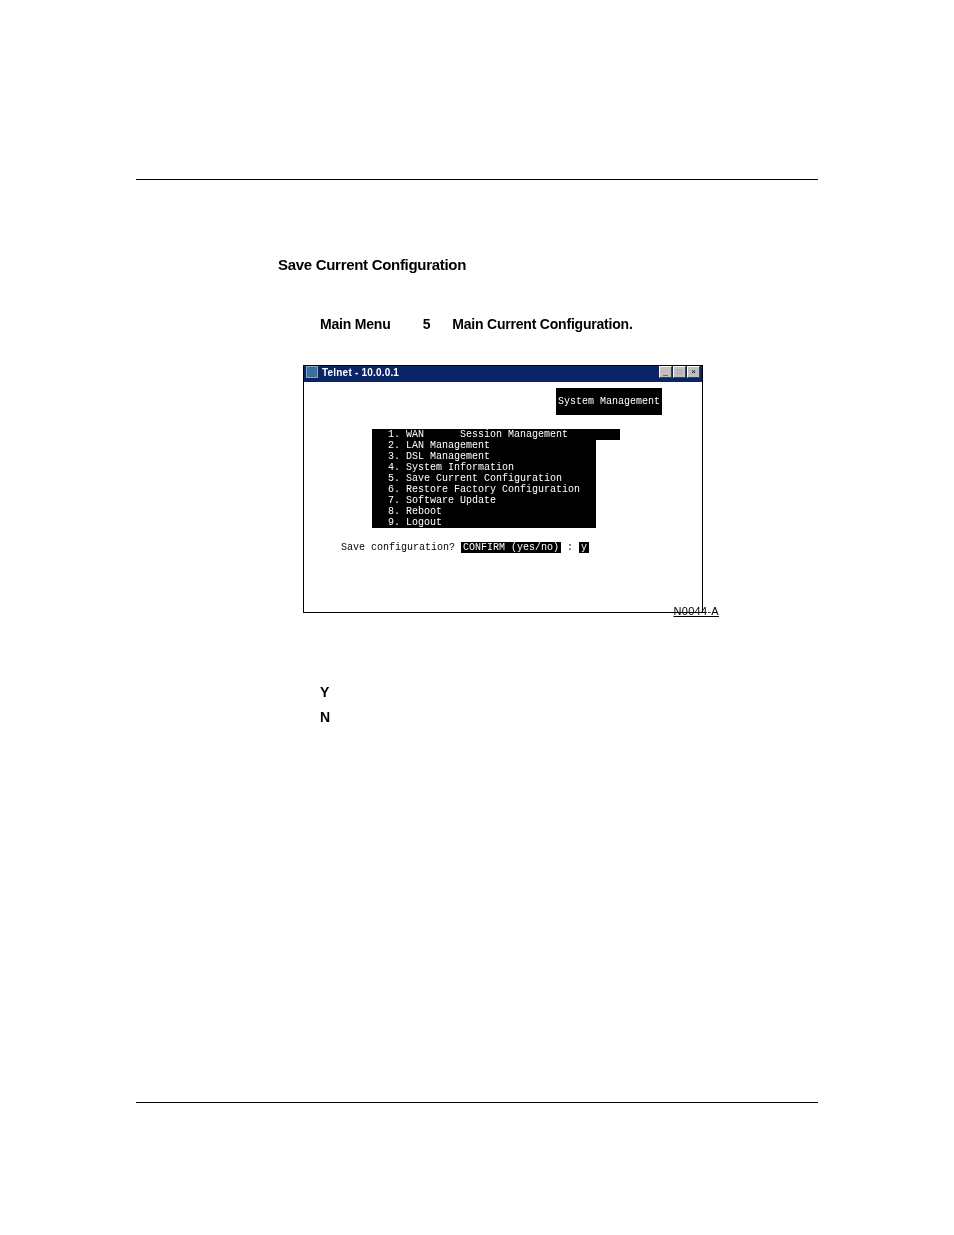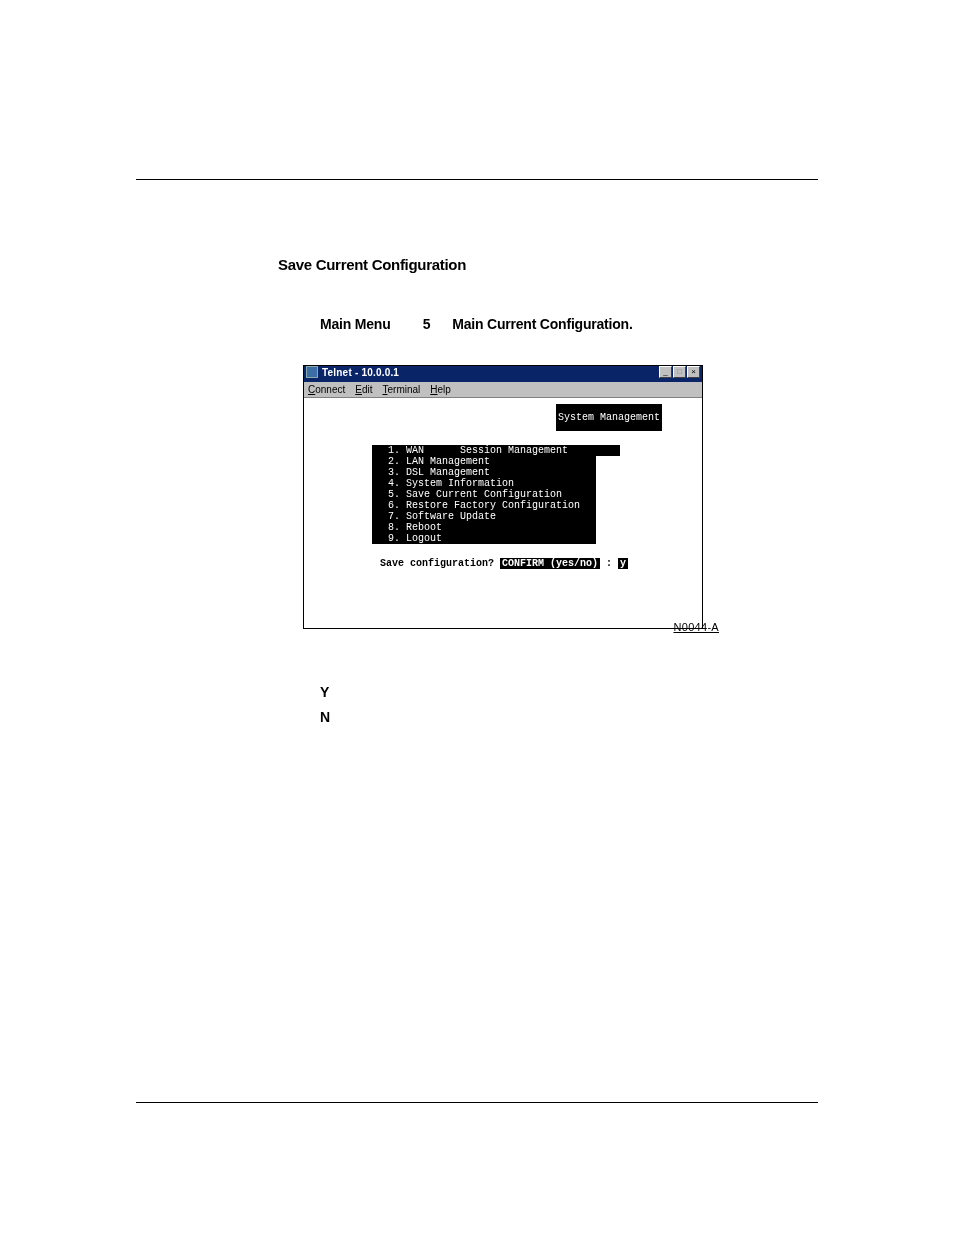--- a/index.html
+++ b/index.html
@@ -31,21 +31,21 @@
   .menubar { background: #c0c0c0; height: 16px; display: flex; align-items: center; padding: 0 4px; gap: 10px; border-bottom: 1px solid #808080; }
   .menubar span { font-size: 10px; color: #000; }
   .menubar span u { text-decoration: underline; }
 
   .terminal { width: 398px; height: 230px; background: #fff; color: #000; font-family: "Courier New", monospace; font-size: 10px; line-height: 11px; padding: 6px 0 0 0; white-space: pre; overflow: hidden; }
   .term-center-hdr { display: block; text-align: left; }
   .hdr-inv { background: #000; color: #fff; padding: 8px 2px; display: inline-block; }
   .term-body { margin-top: 14px; }
   .menu-item { margin-left: 68px; }
   .menu-item .inv { background: #000; color: #fff; padding: 0 16px; }
-  .prompt-line { margin-left: 76px; margin-top: 14px; font-weight: bold; }
+  .prompt-line { margin-left: 37px; margin-top: 14px; }
   .prompt-line .inv { background: #000; color: #fff; padding: 0 2px; }
   .cursor { background: #000; color: #fff; padding: 0 2px; }
 
   .resp-block { position: absolute; top: 680px; left: 320px; width: 480px; font-size: 14px; line-height: 24px; }
   .resp-block .b-sans { font-family: Arial, Helvetica, sans-serif; font-weight: bold; }
 </style>
 </head>
 <body>
 
 <div class="page">
@@ -67,26 +67,20 @@
         <div class="titlebar-left">
           <span class="title-icon"></span>
           <span class="title-text">Telnet - 10.0.0.1</span>
         </div>
         <div class="win-btns">
           <div class="win-btn">_</div>
           <div class="win-btn disabled">□</div>
           <div class="win-btn">×</div>
         </div>
       </div>
-      <div class="menubar">
-        <span><u>C</u><span>onnect</span></span>
-        <span><u>E</u>dit</span>
-        <span><u>T</u>erminal</span>
-        <span><u>H</u>elp</span>
-      </div>
       <div class="terminal"><div class="term-center-hdr"><span style="visibility:hidden">..........................................</span><span class="hdr-inv">System Management</span></div><div class="term-body"><div class="menu-item"><span class="inv">1. WAN</span><span class="inv" style="margin-left:-2px"> Session Management      </span></div><div class="menu-item"><span class="inv">2. LAN Management               </span></div><div class="menu-item"><span class="inv">3. DSL Management               </span></div><div class="menu-item"><span class="inv">4. System Information           </span></div><div class="menu-item"><span class="inv">5. Save Current Configuration   </span></div><div class="menu-item"><span class="inv">6. Restore Factory Configuration</span></div><div class="menu-item"><span class="inv">7. Software Update              </span></div><div class="menu-item"><span class="inv">8. Reboot                       </span></div><div class="menu-item"><span class="inv">9. Logout                       </span></div><div class="prompt-line"><span>Save configuration? </span><span class="inv">CONFIRM (yes/no)</span><span> : </span><span class="cursor">y</span></div></div></div>
     </div>
     <span class="fig-id">N0044-A</span>
   </div>
 
   <div class="resp-block">
     <div><span class="b-sans">Y</span></div>
     <div><span class="b-sans">N</span></div>
   </div>
 

